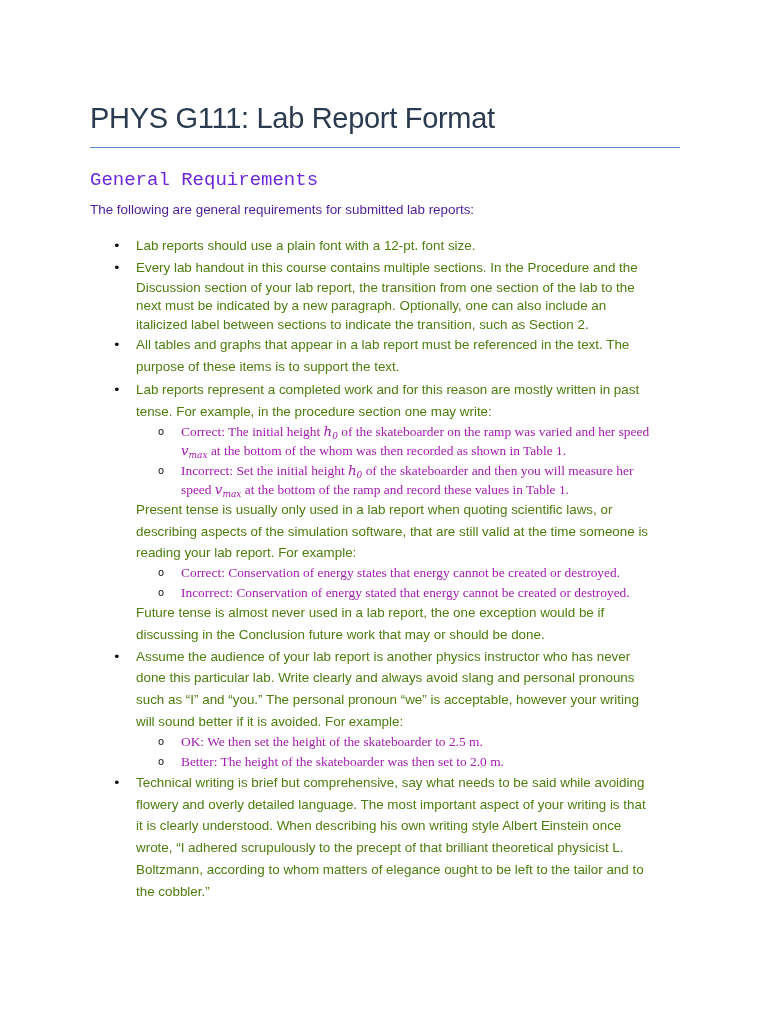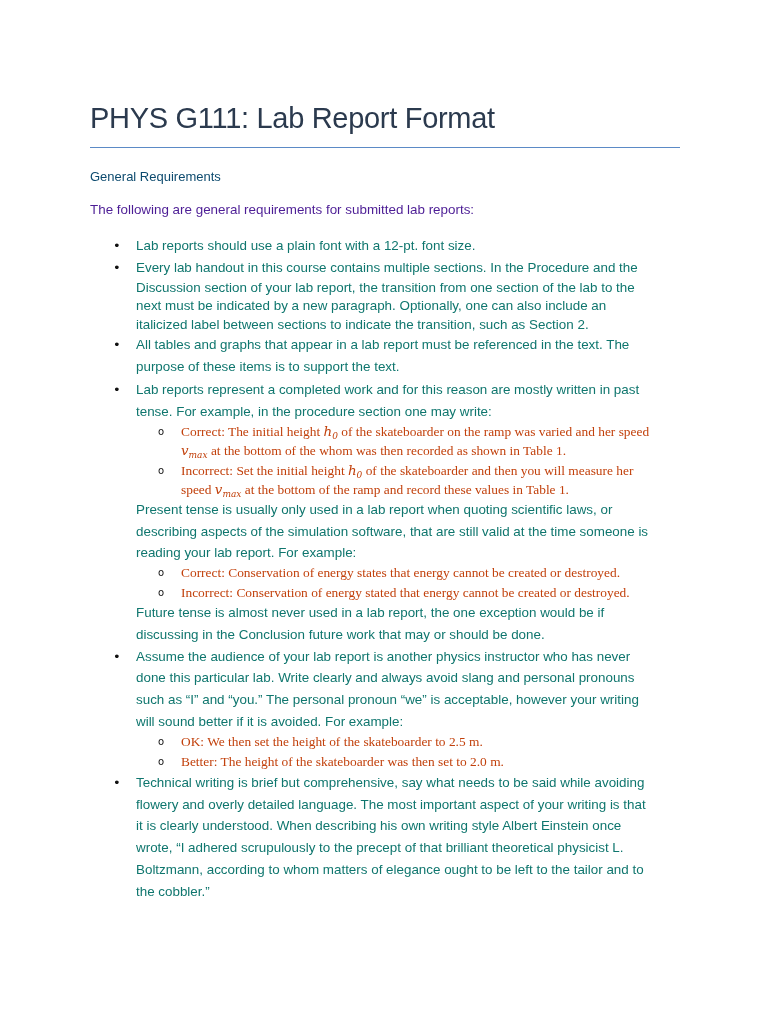--- a/index.html
+++ b/index.html
@@ -6,36 +6,36 @@
   body { width: 768px; height: 1024px; position: relative; overflow: hidden; }
   .page { position: absolute; left: 0; top: 8px; width: 768px; height: 832px; }
   .title {
     position: absolute; left: 90px; top: 94px;
     font-family: "Liberation Sans", sans-serif; font-size: 29px; color: #2b3a4e;
     letter-spacing: -0.3px; white-space: nowrap;
   }
   .title-rule { position: absolute; left: 90px; top: 139px; width: 590px; height: 1px; background: #5b8ac6; }
   .h2 {
     position: absolute; left: 90px; top: 161px;
-    font-family: Liberation Sans, sans-serif; font-size: 13px; color: #0c4a6e; white-space: nowrap;
+    font-family: Liberation Mono, monospace; font-size: 19px; color: #6d28d9; white-space: nowrap;
   }
   .intro {
     position: absolute; left: 90px; top: 194px;
     font-family: "Liberation Sans", sans-serif; font-size: 13.4px; color: #4c1d95; white-space: nowrap;
   }
   .list { position: absolute; left: 0; top: 0; width: 768px; }
   .bullet { position: absolute; left: 113px; font-size: 13px; color: #111; font-family: "DejaVu Sans", sans-serif; }
   .line {
     position: absolute; left: 136px;
-    font-family: "Liberation Sans", sans-serif; font-size: 13.4px; color: #0f766e; white-space: nowrap;
+    font-family: "Liberation Sans", sans-serif; font-size: 13.4px; color: #4d7c0f; white-space: nowrap;
   }
   .sub-bullet { position: absolute; left: 158px; font-size: 10px; color: #111; font-family: "DejaVu Sans", sans-serif; }
   .sline {
     position: absolute; left: 181px;
-    font-family: "Liberation Serif", serif; font-size: 13.4px; color: #c2410c; white-space: nowrap;
+    font-family: "Liberation Serif", serif; font-size: 13.4px; color: #a21caf; white-space: nowrap;
   }
   .it { }
   .math { font-family: "DejaVu Serif", serif; font-style: italic; }
   .sub { font-size: 9px; vertical-align: -3px; }
 </style>
 </head>
 <body>
 
 <div class="page">
   <div class="title">PHYS G111: Lab Report Format</div>

